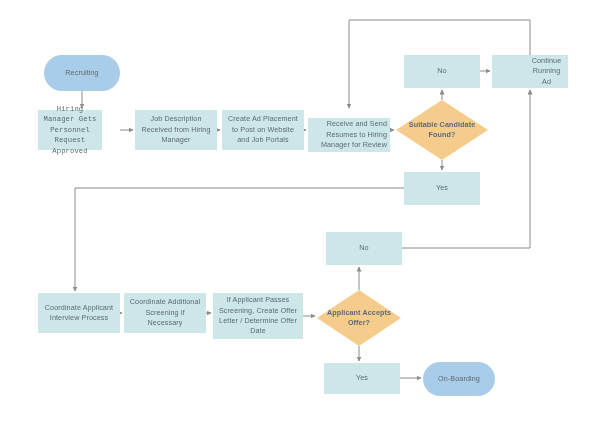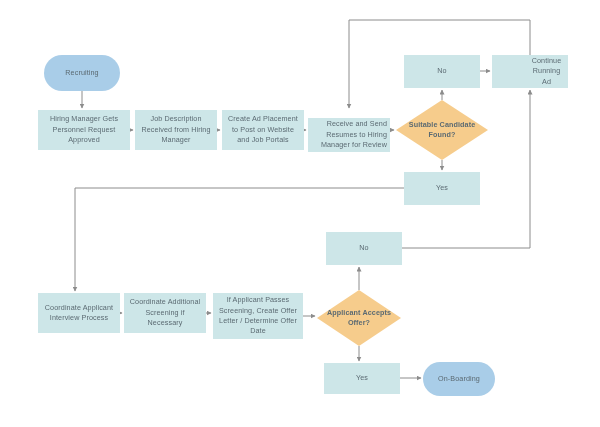--- a/index.html
+++ b/index.html
@@ -92,21 +92,21 @@
       <path d="M 402 248 L 530 248 L 530 90"></path>
       <path d="M 359 346 L 359 361"></path>
       <path d="M 400 378 L 421 378"></path>
     </g>
   </svg>
 
   <div class="node terminator" style="left:44px; top:55px; width:76px; height:36px;">
     <span>Recruiting</span>
   </div>
 
-  <div class="node process" style="left:38px; top:110px; width:92px; height:40px;">
+  <div class="node process" style="left:38px; top:110px; width:64px; height:40px;font-family:Liberation Mono, monospace;">
     <span>Hiring Manager Gets Personnel Request Approved</span>
   </div>
 
   <div class="node process" style="left:135px; top:110px; width:82px; height:40px;">
     <span>Job Description Received from Hiring Manager</span>
   </div>
 
   <div class="node process" style="left:222px; top:110px; width:82px; height:40px;">
     <span>Create Ad Placement to Post on Website and Job Portals</span>
   </div>

